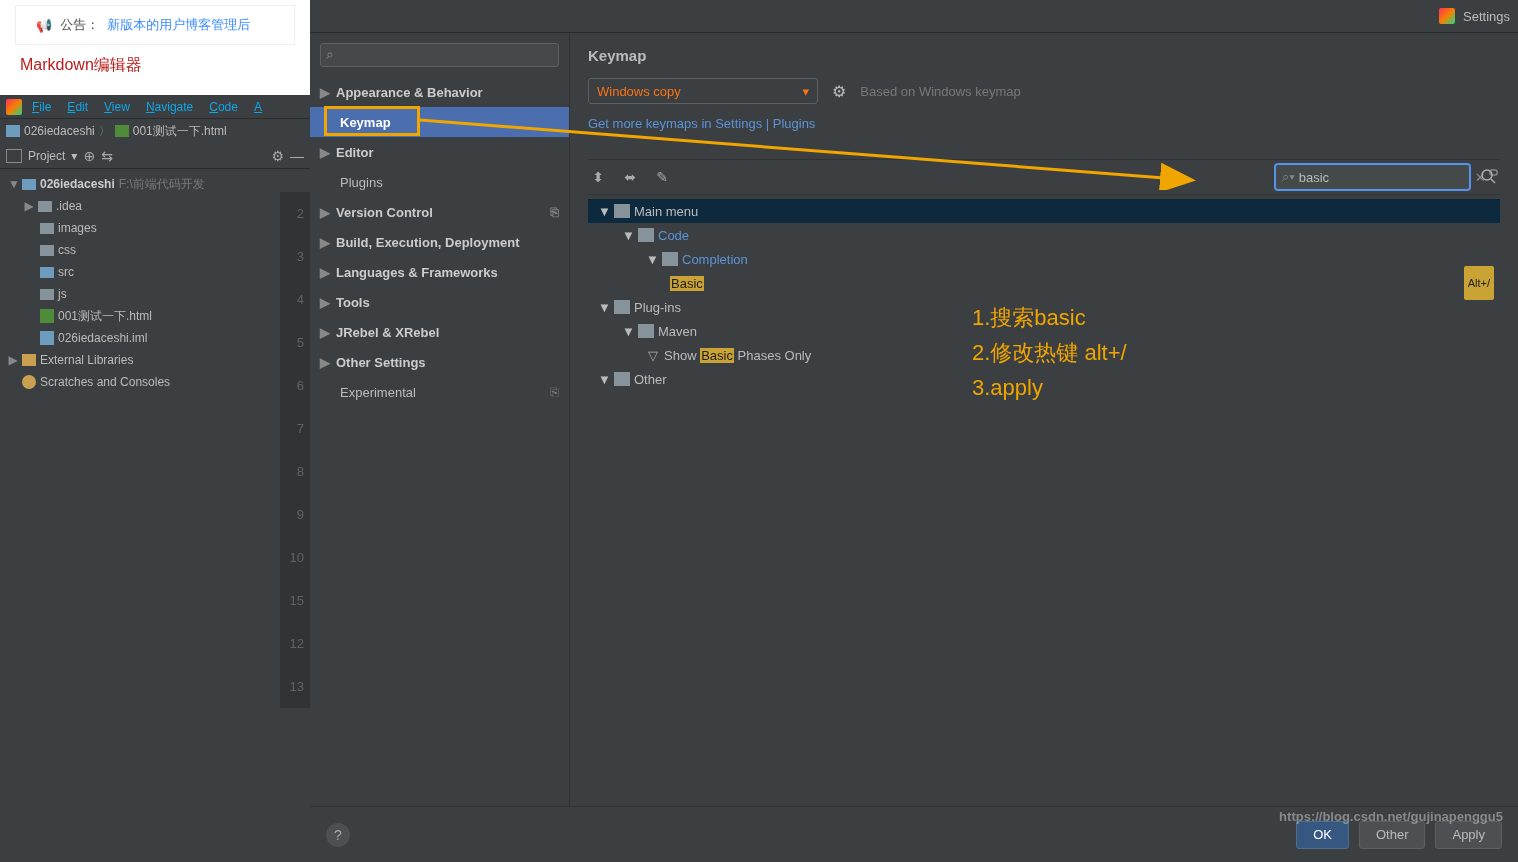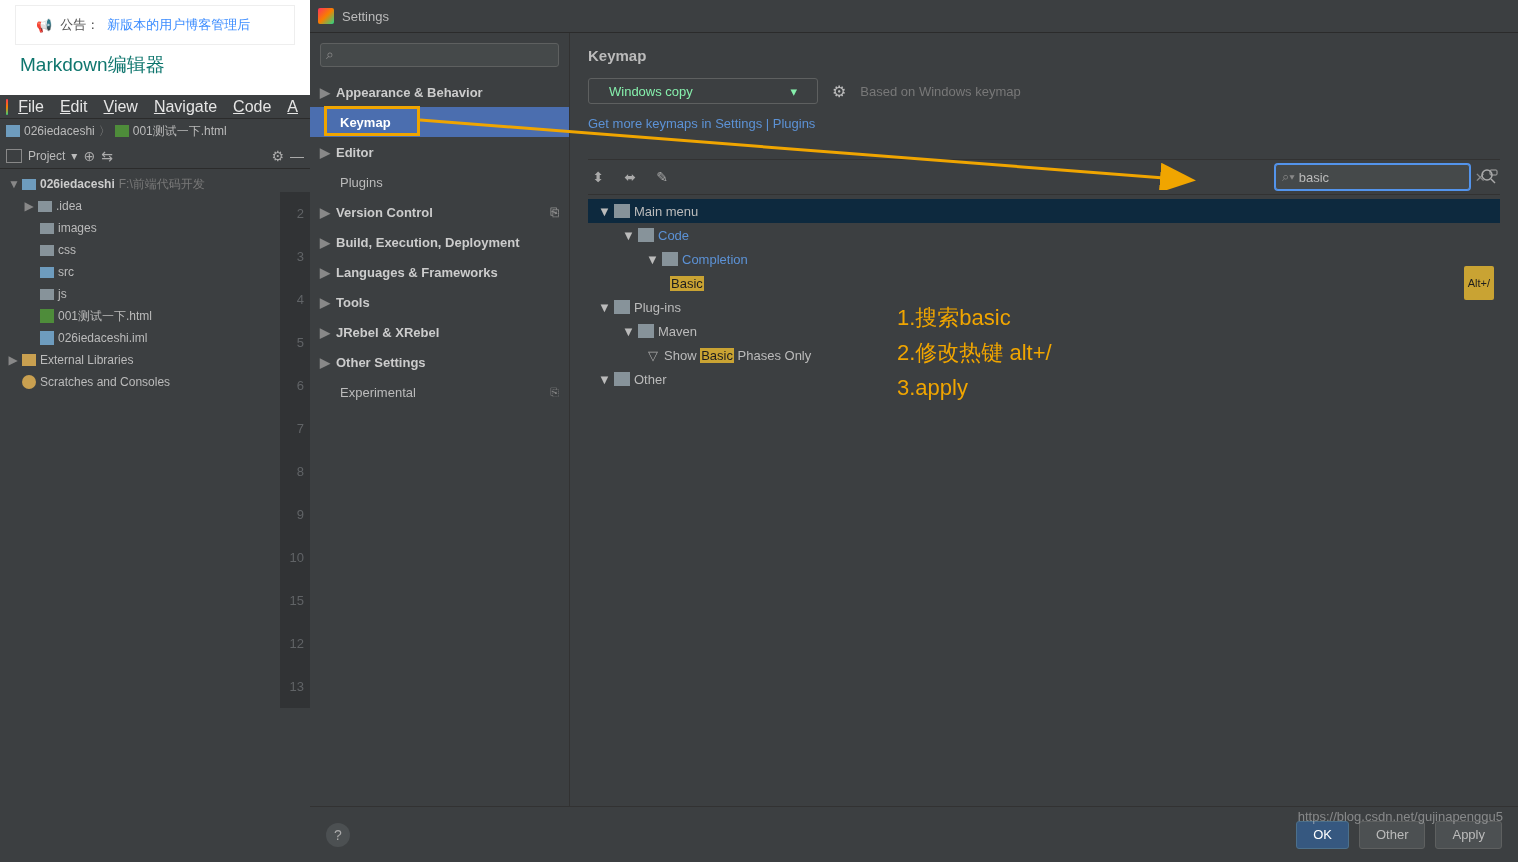--- a/index.html
+++ b/index.html
@@ -2,27 +2,27 @@
 <html><head>
 <meta charset="utf-8">
 <style>
 * { margin:0; padding:0; box-sizing:border-box; font-family:"Segoe UI",Arial,sans-serif; }
 body { width:1518px; height:862px; background:#3c3f41; color:#bbbbbb; font-size:13px; overflow:hidden; position:relative; }
 
 
 .browser-strip { position:absolute; top:0; left:0; width:310px; height:95px; background:#fff; }
 .browser-strip .announce-row { height:40px; background:#fff; display:flex; align-items:center; padding:0 20px; gap:8px; color:#555; font-size:13px; border:1px solid #eee; margin:5px 15px; }
 .browser-strip .announce-row .link { color:#3b8cff; }
-.browser-strip .md-row { height:30px; display:flex; align-items:center; padding:0 20px; color:#0f766e; font-size:19px; }
+.browser-strip .md-row { height:30px; display:flex; align-items:center; padding:0 20px; color:#b91c1c; font-size:16px; }
 
 
 .ide-bg { position:absolute; top:95px; left:0; width:310px; height:767px; background:#3c3f41; }
 .ide-menubar { height:24px; background:#3c3f41; display:flex; align-items:center; gap:4px; padding:0 6px; border-bottom:1px solid #2b2b2b; }
 .ide-menubar .logo { width:16px; height:16px; background:linear-gradient(135deg,#fe315d,#f77f00,#21d789); border-radius:2px; }
-.ide-menubar .mi { color:#e5e5e5; padding:2px 6px; font-size:16px; }
+.ide-menubar .mi { color:#0ea5e9; padding:2px 6px; font-size:12px; }
 .ide-menubar .mi .u { text-decoration:underline; }
 .breadcrumb { height:24px; display:flex; align-items:center; padding:0 6px; gap:4px; font-size:12px; color:#bbb; }
 .breadcrumb .fld-ico { width:14px; height:12px; background:#6e9cbe; }
 .breadcrumb .chev { color:#888; }
 .project-bar { height:26px; background:#3c3f41; border-bottom:1px solid #2b2b2b; display:flex; align-items:center; padding:0 6px; gap:6px; font-size:12px; }
 .project-bar .pj-ico { width:16px; height:14px; border:1px solid #888; }
 .project-bar .icon { color:#aaa; font-size:14px; }
 .tree { padding:4px 0; font-size:12px; color:#bbb; }
 .tree-row { display:flex; align-items:center; height:22px; gap:4px; }
 .tree-row .ind { display:inline-block; }
@@ -35,40 +35,40 @@
 .tree-row .path { color:#787878; }
 .side-tabs { position:absolute; left:0; top:95px; width:20px; height:767px; background:#3c3f41; border-right:1px solid #2b2b2b; }
 .side-tab { writing-mode:vertical-rl; transform:rotate(180deg); font-size:11px; color:#aaa; padding:8px 2px; }
 
 
 .gutter-col { position:absolute; top:192px; left:280px; width:30px; background:#313335; }
 .gutter-col .ln { height:43px; display:flex; align-items:center; justify-content:flex-end; padding-right:6px; color:#606366; font-size:13px; }
 
 
 .dialog { position:absolute; top:0; left:310px; width:1208px; height:862px; background:#3c3f41; display:flex; flex-direction:column; }
-.dlg-title { height:20px; background:#3c3f41; display:flex; align-items:center; padding:16px 8px; gap:8px; color:#bbb; font-size:13px; border-bottom:1px solid #2b2b2b; }
+.dlg-title { height:20px; background:#3c3f41; display:flex; align-items:center; padding:16px 8px; gap:8px; color:#bbb; font-size:13px; border-bottom:1px solid #2b2b2b;justify-content:flex-end; }
 .dlg-title .logo { width:16px; height:16px; background:linear-gradient(135deg,#fe315d,#f77f00,#21d789); border-radius:2px; }
 .dlg-body { flex:1; display:flex; overflow:hidden; }
 .dlg-sidebar { width:260px; background:#3c3f41; border-right:1px solid #323232; display:flex; flex-direction:column; }
 .sb-search { margin:10px; }
 .sb-search input { width:100%; height:24px; background:#45494a; border:1px solid #5e6060; border-radius:3px; color:#bbb; padding:0 22px; font-size:12px; }
 .sb-search { position:relative; }
 .sb-search::before { content:"⌕"; position:absolute; left:6px; top:3px; color:#888; font-size:14px; }
 .sb-tree { flex:1; overflow:auto; }
 .sb-item { display:flex; align-items:center; height:30px; padding:0 10px; gap:6px; color:#bbb; font-size:13px; }
 .sb-item .arr { color:#888; width:10px; }
 .sb-item.bold { font-weight:600; color:#ccc; }
 .sb-item.sel { background:#4b6eaf; color:#fff; }
 .sb-item.sub { padding-left:30px; }
 .sb-item .copy-ico { margin-left:auto; color:#888; font-size:11px; }
 
 .dlg-main { flex:1; background:#3c3f41; display:flex; flex-direction:column; padding:14px 18px; position:relative; }
 .main-title { font-size:15px; font-weight:600; color:#bbb; margin-bottom:14px; }
 .km-row { display:flex; align-items:center; gap:14px; margin-bottom:12px; }
-.km-select { width:230px; height:26px; background:#3c3f41; border:1px solid #5e6060; border-radius:3px; display:flex; align-items:center; justify-content:space-between; padding:0 20px; color:#86efac; font-size:13px; }
+.km-select { width:230px; height:26px; background:#3c3f41; border:1px solid #5e6060; border-radius:3px; display:flex; align-items:center; justify-content:space-between; padding:0 8px; color:#f97316; font-size:13px; }
 .km-gear { color:#bbb; font-size:16px; }
 .km-based { color:#787878; font-size:13px; }
 .km-link { color:#5c92d6; font-size:13px; margin-bottom:28px; display:block; }
 .km-toolbar { display:flex; align-items:center; gap:12px; height:36px; border-top:1px solid #323232; border-bottom:1px solid #323232; margin-bottom:4px; }
 .km-toolbar .tb-ico { color:#aaa; font-size:14px; width:20px; text-align:center; }
 .km-search { margin-left:auto; display:flex; align-items:center; gap:8px; }
 .km-search .sbox { width:195px; height:26px; background:#45494a; border:1px solid #5394ec; border-radius:3px; display:flex; align-items:center; padding:0 6px; box-shadow:0 0 0 1px #5394ec; }
 .km-search .sbox .mag { color:#888; margin-right:4px; }
 .km-search .sbox input { flex:1; background:transparent; border:none; color:#bbb; font-size:13px; outline:none; }
 .km-search .sbox .clr { color:#888; }
@@ -92,21 +92,21 @@
 .dlg-footer .help { width:24px; height:24px; border-radius:12px; background:#4c5052; color:#aaa; display:flex; align-items:center; justify-content:center; font-size:14px; }
 .dlg-footer .spacer { flex:1; }
 .dlg-footer .btn { height:28px; padding:0 16px; border:1px solid #5e6060; background:#4c5052; color:#bbb; border-radius:3px; font-size:13px; display:flex; align-items:center; }
 .dlg-footer .btn.primary { background:#365880; border-color:#4c708c; color:#fff; }
 
 
 .ann-box { position:absolute; border:3px solid #f0a500; background:transparent; pointer-events:none; }
 .ann-txt { position:absolute; color:#f0a500; font-size:22px; font-family:"Microsoft YaHei",sans-serif; line-height:1.6; pointer-events:none; }
 .arrow-svg { position:absolute; pointer-events:none; }
 
-.watermark { position:absolute; right:15px; bottom:38px; color:#d0d0d0; font-size:13px; opacity:.5; }
+.watermark { position:absolute; right:15px; bottom:38px; color:#d0d0d0; font-size:13px; opacity:.5;font-weight:bold; }
 </style>
 </head>
 <body>
 
 <div class="browser-strip">
   <div class="announce-row">
     <span>📢</span>
     <span>公告：</span>
     <span class="link">新版本的用户博客管理后</span>
   </div>
@@ -365,19 +365,19 @@
 
 <div class="ann-box" style="top:106px;left:324px;width:96px;height:30px"></div>
 <svg class="arrow-svg" style="top:110px;left:420px;width:790px;height:80px">
   <defs>
       <marker id="ah" markerWidth="12" markerHeight="10" refX="10" refY="5" orient="auto">
         <polygon points="0 0, 12 5, 0 10" fill="#f0a500"></polygon>
       </marker>
     </defs>
   <line x1="0" y1="10" x2="770" y2="70" stroke="#f0a500" stroke-width="3" marker-end="url(#ah)"></line>
 </svg>
-<div class="ann-txt" style="top:300px;left:897px">
+<div class="ann-txt" style="top:300px;left:972px">
   <div>1.搜索basic</div>
   <div>2.修改热键 alt+/</div>
   <div>3.apply</div>
 </div>
 
 <div class="watermark">https://blog.csdn.net/gujinapenggu5</div>
 
 </body></html>

